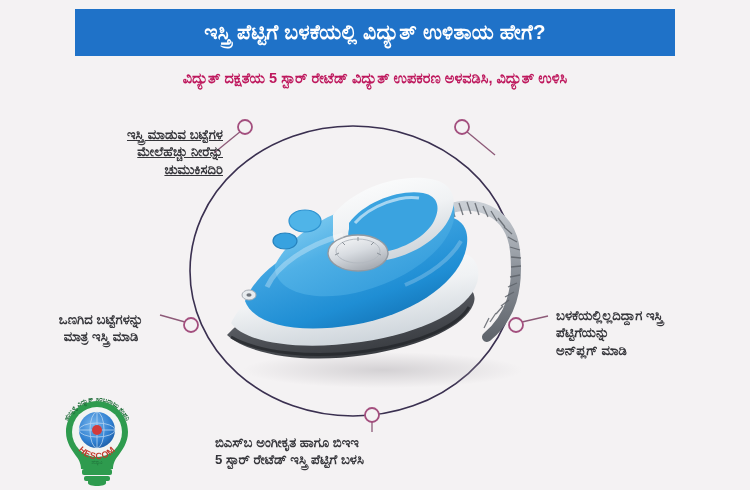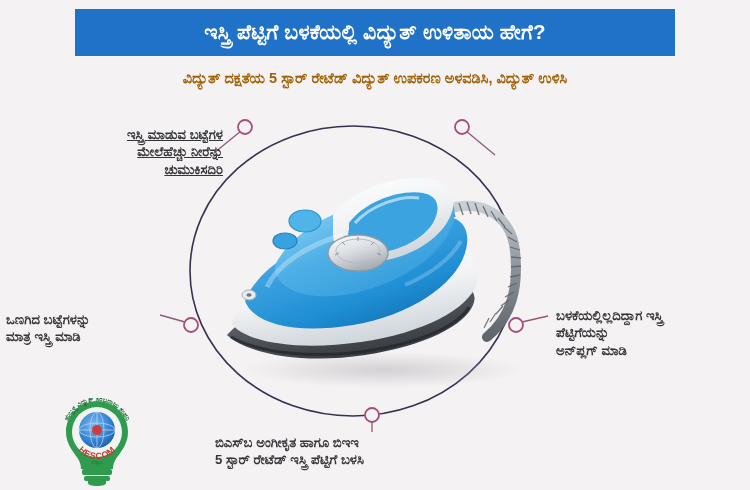--- a/index.html
+++ b/index.html
@@ -51,21 +51,21 @@
     white-space: nowrap;
   }
 
   
   .subtitle {
     position: absolute;
     left: 0;
     top: 70px;
     width: 750px;
     text-align: center;
-    color: #a16207;
+    color: #be185d;
     font-size: 14.5px;
     font-weight: bold;
     line-height: 1.2;
   }
 
   
   .diagram-svg {
     position: absolute;
     left: 0;
     top: 0;
@@ -86,21 +86,21 @@
   
   .callout {
     position: absolute;
     color: #35353a;
     font-size: 13.2px;
     font-weight: bold;
     line-height: 1.32;
   }
   .callout.tl { left: 8px;   top: 126px; width: 215px; text-align: right; text-decoration: underline; }
   .callout.tr { left: 508px; top: 126px; width: 235px; text-align: left; }
-  .callout.bl { left: 6px;   top: 311px; width: 190px; text-align: left; }
+  .callout.bl { left: 6px;   top: 311px; width: 190px; text-align: center; }
   .callout.br { left: 532px; top: 307px; width: 215px; text-align: left; margin-left: 24px; }
   .callout.bc { left: 215px; top: 434px; width: 360px; text-align: left; }
 
   
   .logo-holder {
     position: absolute;
     left: 52px;
     top: 398px;
     width: 90px;
     height: 88px;

